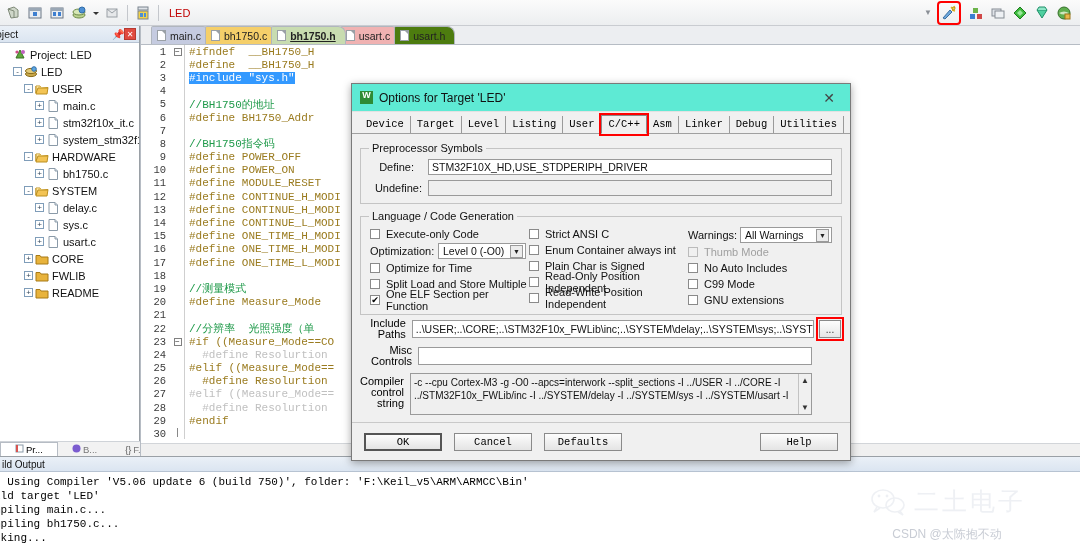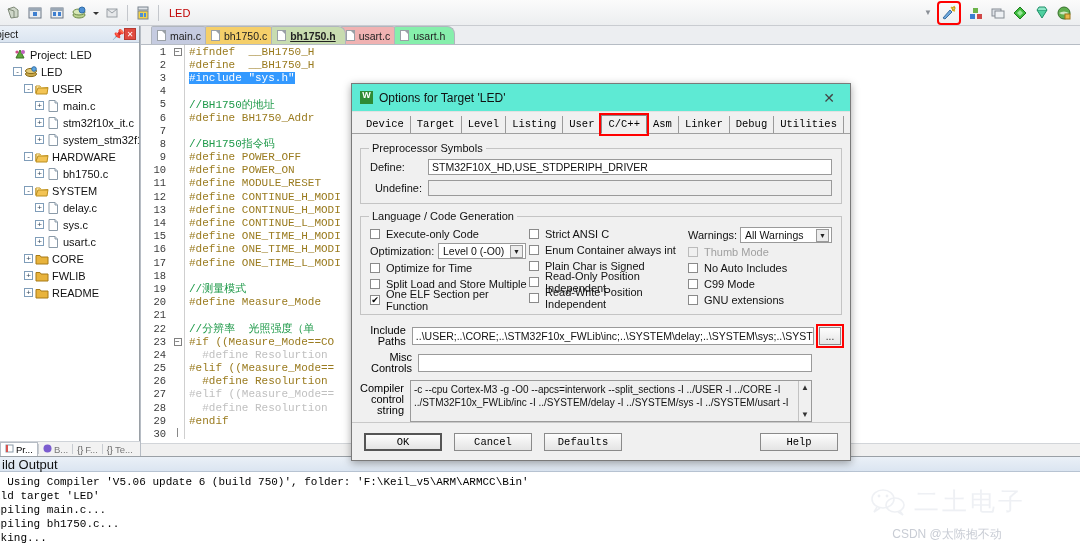--- a/index.html
+++ b/index.html
@@ -65,21 +65,21 @@
   }
   .exp.none { border:none; background:none; }
   .ic { width:14px; height:14px; margin-right:3px; flex:0 0 auto; }
   .tlabel { font-size:11px; color:#111; }
 
   .proj-tabs {
     position:absolute; left:0; top:441px; width:140px; height:15px;
     display:flex; align-items:center; font-size:9.5px; color:#777;
     background:#f2f2f2; border-top:1px solid #cfd3d8;
   }
-  .ptab { display:flex;align-items:center;gap:2px;padding:0 4px;height:15px; }
+  .ptab { display:flex;align-items:center;gap:2px;padding:0 14px;height:15px; }
   .ptab.active { background:#fff; color:#000; border:1px solid #b6bcc4; border-bottom:none;}
   .ptab-sep { width:1px;height:10px;background:#c8ccd1; }
 
   
   .editor-area {
     position:absolute; left:140px; top:26px; width:940px; height:430px;
     background:#ffffff; border-left:1px solid #b6bcc4;
   }
   .tabbar {
     height:19px; background:#eceef1; display:flex; align-items:flex-end;
@@ -127,21 +127,21 @@
   }
 
   
   .build {
     position:absolute; left:0; top:456px; width:1080px; height:92px;
     background:#fff; border-top:1px solid #9aa0a6;
   }
   .build-header {
     height:15px; background:linear-gradient(#eaf0f7,#dbe5f1);
     border-bottom:1px solid #b7c3d2; display:flex; align-items:center;
-    font-size:13px; padding-left:2px; color:#111;
+    font-size:10px; padding-left:2px; color:#111;
   }
   .build-body {
     padding:3px 0 0 0; font-family:"Liberation Mono",monospace; font-size:11px;
     line-height:14px; color:#000; white-space:pre; margin-left:-6px;
   }
 
   
   .wm {
     position:absolute; right:18px; top:485px; width:230px; height:60px;
     pointer-events:none; text-align:center;
@@ -533,21 +533,21 @@
           <span class="lbl">bh1750.c</span>
         </div>
         <div class="etab active" style="background: rgb(200, 220, 176);">
           <span class="fic"></span>
           <span class="lbl">bh1750.h</span>
         </div>
         <div class="etab" style="background: rgb(240, 178, 178);">
           <span class="fic"></span>
           <span class="lbl">usart.c</span>
         </div>
-        <div class="etab" style="background: #86efac;">
+        <div class="etab" style="background: #4d7c0f;">
           <span class="fic"></span>
           <span class="lbl">usart.h</span>
         </div>
       </div>
     <div class="code" id="code">
         <div class="cline"><span class="gut">1</span><span class="foldcol"><span class="foldbox">−</span></span><span class="vbar"></span><span class="ctext"><span class="kw">#ifndef  __BH1750_H</span></span></div>
         <div class="cline"><span class="gut">2</span><span class="foldcol"></span><span class="vbar"></span><span class="ctext"><span class="kw">#define  __BH1750_H</span></span></div>
         <div class="cline"><span class="gut">3</span><span class="foldcol"></span><span class="vbar"></span><span class="ctext"><span class="sel">#include "sys.h"</span></span></div>
         <div class="cline"><span class="gut">4</span><span class="foldcol"></span><span class="vbar"></span><span class="ctext"></span></div>
         <div class="cline"><span class="gut">5</span><span class="foldcol"></span><span class="vbar"></span><span class="ctext"><span class="cmt">//BH1750的地址</span></span></div>
@@ -619,21 +619,21 @@
         <span class="dtab">Linker</span>
         <span class="dtab">Debug</span>
         <span class="dtab">Utilities</span>
       </div>
 
     <div class="dlg-body">
 
       <div class="gbox" style="margin-top:8px;padding:10px 9px 6px">
         <span class="legend">Preprocessor Symbols</span>
         <div class="row">
-          <span class="lab" style="width:58px;text-align:left;padding-right:14px">Define:</span>
+          <span class="lab" style="width:58px;text-align:right;padding-right:14px">Define:</span>
           <span class="inp" style="flex:1 1 auto">STM32F10X_HD,USE_STDPERIPH_DRIVER</span>
         </div>
         <div class="row" style="margin-bottom:1px">
           <span class="lab" style="width:58px;text-align:right;padding-right:6px">Undefine:</span>
           <span class="inp ro" style="flex:1 1 auto"></span>
         </div>
       </div>
 
       <div class="gbox" style="margin-top:12px;padding:9px 9px 6px">
         <span class="legend">Language / Code Generation</span>
@@ -706,21 +706,21 @@
                 <span>C99 Mode</span>
               </div>
               <div class="cbrow">
                 <span class="cb"></span>
                 <span>GNU extensions</span>
               </div>
             </div>
         </div>
       </div>
 
-      <div class="row" style="margin-top:10px;align-items:center">
+      <div class="row" style="margin-top:3px;align-items:center">
         <div style="width:58px;text-align:right;padding-right:6px;line-height:11px">
           <div>Include</div>
           <div>Paths</div>
         </div>
         <span class="inp" style="flex:1 1 auto;height:18px">..\USER;..\CORE;..\STM32F10x_FWLib\inc;..\SYSTEM\delay;..\SYSTEM\sys;..\SYSTEM\usart;..</span>
         <span class="dots-wrap">
           <span class="dots-btn">...</span>
         </span>
       </div>
 

